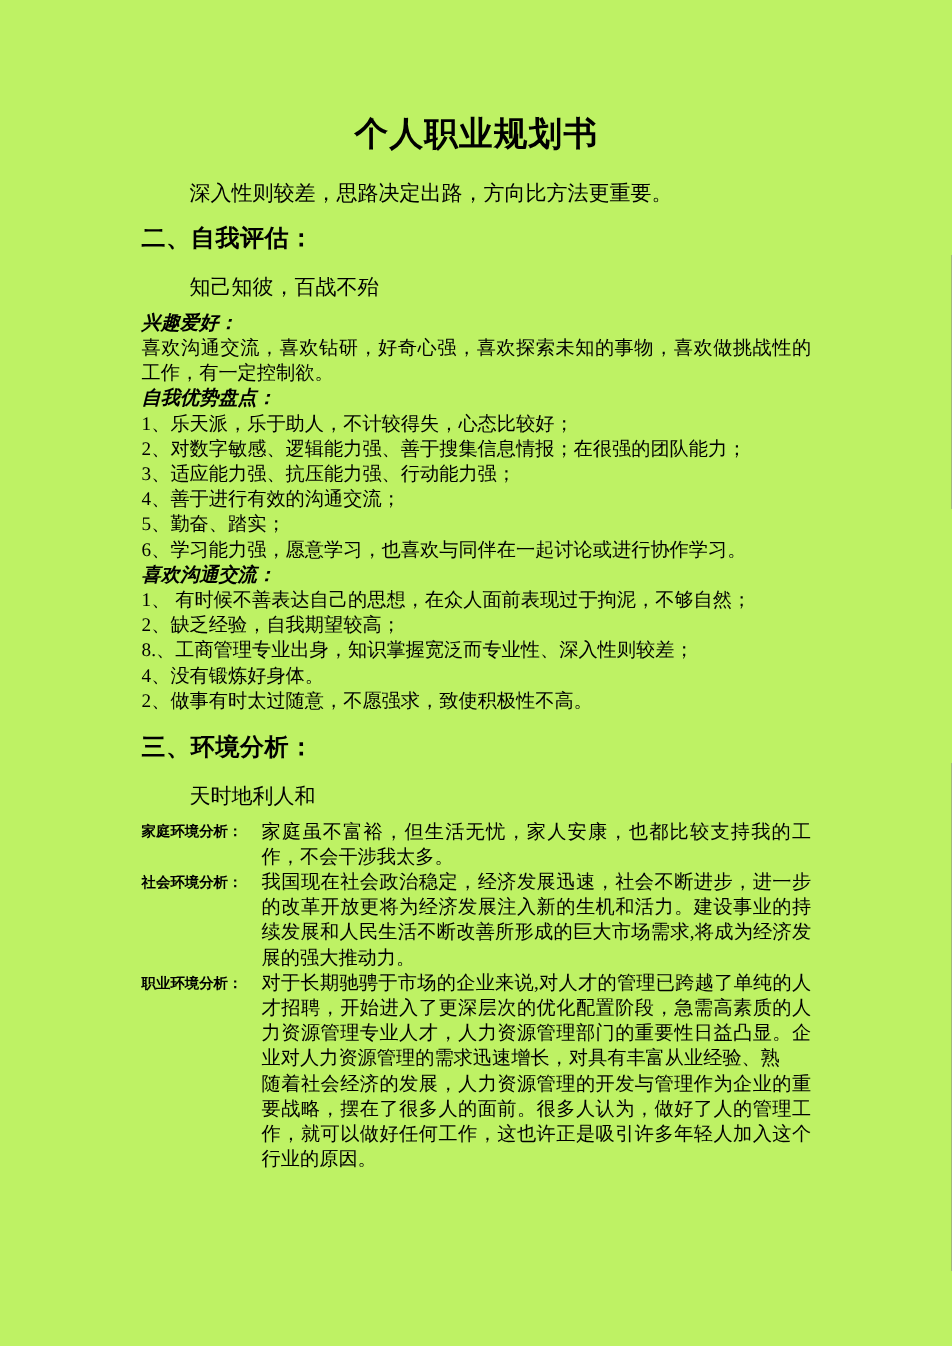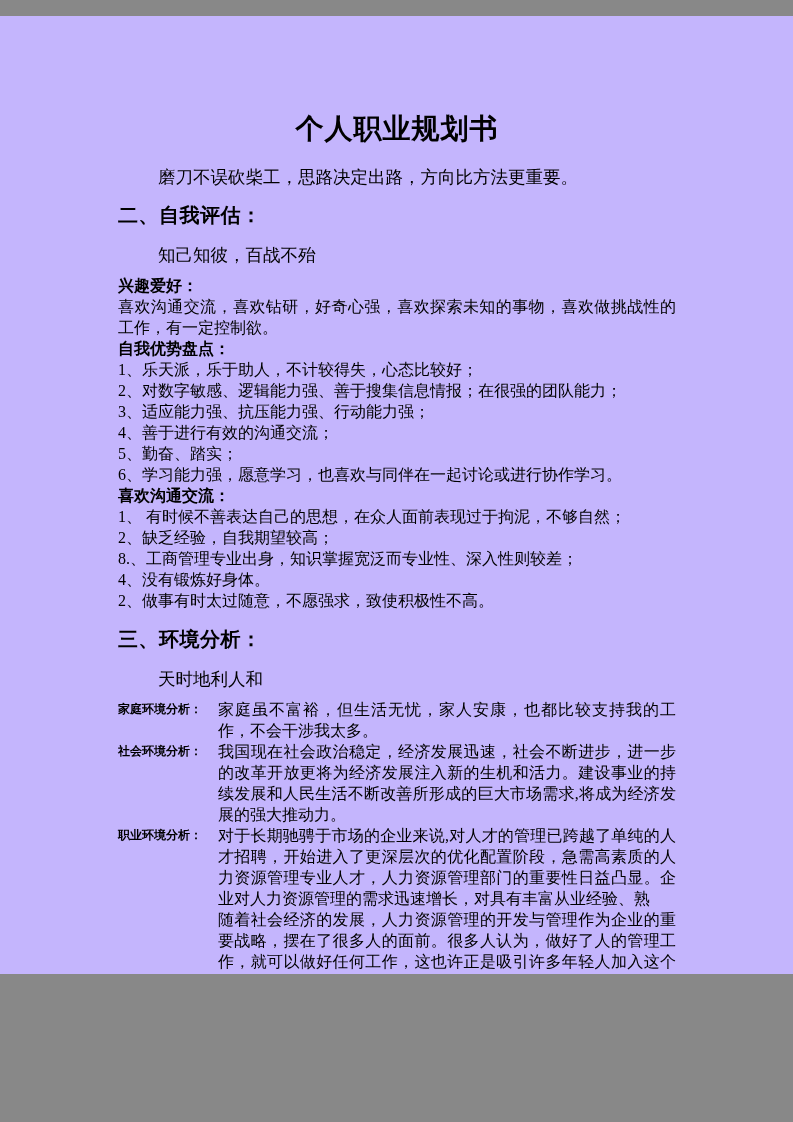--- a/index.html
+++ b/index.html
@@ -4,23 +4,23 @@
 <style>
   * { margin: 0; padding: 0; box-sizing: border-box; }
   html, body { background: #888; }
   body {
     font-family: "Liberation Serif", "DejaVu Serif", serif;
     color: #000000;
   }
   .page {
     position: relative;
     width: 793px;
-    height: 958px;
-    margin: 16px auto;
-    background: #c4b5fd;
+    height: 1122px;
+    margin: 0 auto;
+    background: #bef264;
     padding: 93px 117px 0 118px;
     overflow: hidden;
   }
   .doc-title {
     font-size: 28px;
     font-weight: bold;
     text-align: center;
     line-height: 40px;
     letter-spacing: 1px;
   }
@@ -38,20 +38,21 @@
     line-height: 24px;
     padding-left: 40px;
   }
   .q-intro { margin-top: 16px; }
   .q-self  { margin-top: 14px; }
   .q-env   { margin-top: 14px; }
   .inline-label {
     font-size: 16px;
     font-weight: bold;
     line-height: 21px;
+    font-style: italic;
   }
   .lbl-interests { margin-top: 8px; }
   .body-text {
     font-size: 16px;
     line-height: 21px;
     text-align: justify;
   }
   .plain-list { list-style: none; }
   .plain-list li {
     font-size: 16px;
@@ -78,21 +79,21 @@
     text-align: justify;
   }
 </style>
 </head>
 <body>
 
 <div class="page">
 
   <h1 class="doc-title">个人职业规划书</h1>
 
-  <p class="quote q-intro">磨刀不误砍柴工，思路决定出路，方向比方法更重要。</p>
+  <p class="quote q-intro">深入性则较差，思路决定出路，方向比方法更重要。</p>
 
   <h2 class="sec-heading h-self">二、自我评估：</h2>
   <p class="quote q-self">知己知彼，百战不殆</p>
 
   <div class="inline-label lbl-interests">兴趣爱好：</div>
   <p class="body-text">喜欢沟通交流，喜欢钻研，好奇心强，喜欢探索未知的事物，喜欢做挑战性的工作，有一定控制欲。</p>
 
   <div class="inline-label">自我优势盘点：</div>
   <ul class="plain-list">
     <li>1、乐天派，乐于助人，不计较得失，心态比较好；</li>

